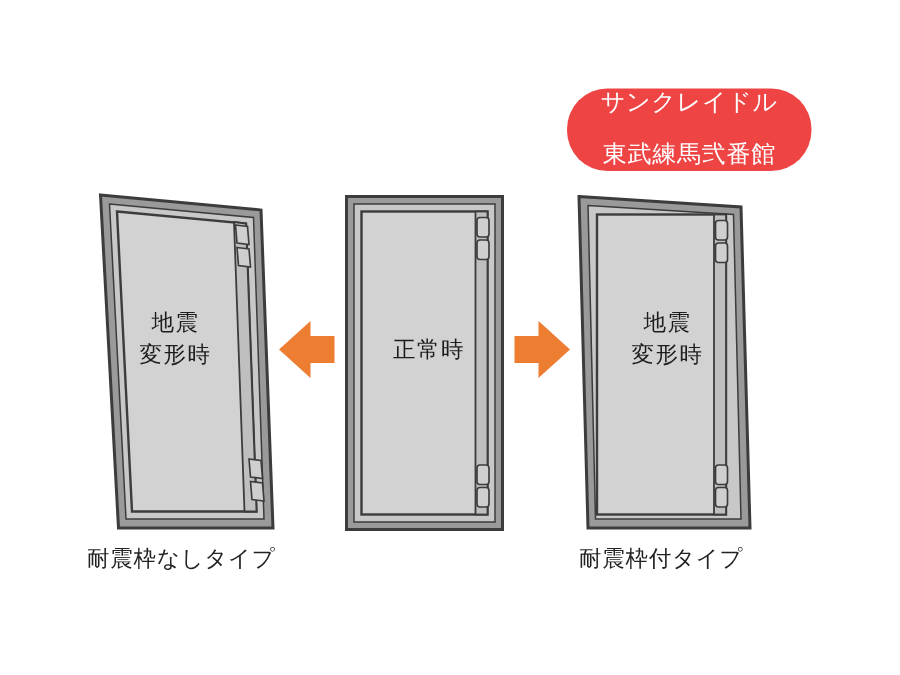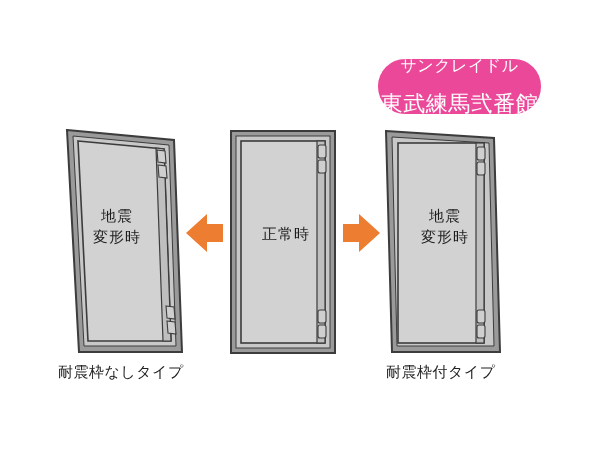--- a/index.html
+++ b/index.html
@@ -54,32 +54,32 @@
   #label-left   { left: 72px;  top: 206px; width: 90px; }
   #label-center { left: 246px; top: 224px; width: 80px; }
   #label-right  { left: 400px; top: 206px; width: 90px; }
 
   #badge {
     position: absolute;
     left: 378px;
     top: 59px;
     width: 163px;
     height: 55px;
-    background: #ec4899;
+    background: #ef4444;
     border-radius: 27px;
     color: #ffffff;
     display: flex;
     flex-direction: column;
     align-items: center;
     justify-content: center;
     font-family: "Liberation Serif", "DejaVu Serif", serif;
     line-height: 1.12;
   }
   #badge .b1 { font-size: 16px; letter-spacing: 0.5px; }
-  #badge .b2 { font-size: 22px; letter-spacing: 0.5px; margin-top: 17px; }
+  #badge .b2 { font-size: 16px; letter-spacing: 0.5px; margin-top: 17px; }
 </style>
 </head>
 <body>
 
 <div id="stage">
 
   <svg class="diagram" viewBox="0 0 600 450">
 
     <g>
 

